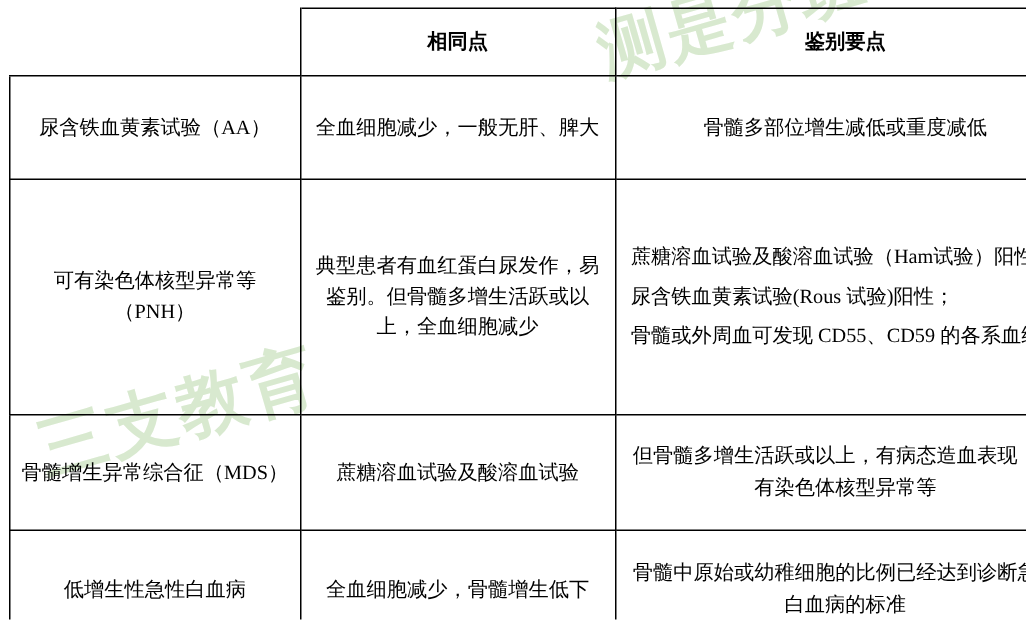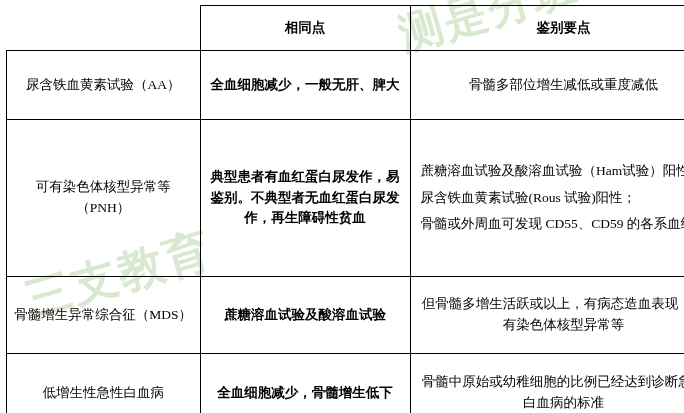--- a/index.html
+++ b/index.html
@@ -64,21 +64,21 @@
     border: 1px solid #000000;
     vertical-align: middle;
     text-align: center;
     font-size: 13.5px;
     line-height: 1.55;
     padding: 4px 6px;
     color: #000000;
     background: transparent;
   }
   td.col-a { width: 181px; }
-  td.col-b { width: 197px; font-weight: bold; }
+  td.col-b { width: 197px; }
   td.col-c { width: 294px; }
 
   .hdr td {
     font-weight: bold;
     height: 36px;
   }
   .hdr td.blank { border-top: none; border-left: none; }
 
   .row-aa td { height: 60px; }
   .row-pnh td { height: 148px; }
@@ -116,21 +116,21 @@
       </tr>
 
       <tr class="row-aa">
         <td class="col-a left-cell">尿含铁血黄素试验（AA）</td>
         <td class="col-b detail">全血细胞减少，一般无肝、脾大</td>
         <td class="col-c detail">骨髓多部位增生减低或重度减低</td>
       </tr>
 
       <tr class="row-pnh">
         <td class="col-a left-cell">可有染色体核型异常等（PNH）</td>
-        <td class="col-b detail">典型患者有血红蛋白尿发作，易鉴别。不典型者无血红蛋白尿发作，再生障碍性贫血</td>
+        <td class="col-b detail">典型患者有血红蛋白尿发作，易鉴别。但骨髓多增生活跃或以上，全血细胞减少</td>
         <td class="col-c">
           <div class="pnh-detail">
             <div>蔗糖溶血试验及酸溶血试验（Ham试验）阳性；</div>
             <div>尿含铁血黄素试验(Rous 试验)阳性；</div>
             <div>骨髓或外周血可发现 CD55、CD59 的各系血细胞</div>
           </div>
         </td>
       </tr>
 
       <tr class="row-mds">

